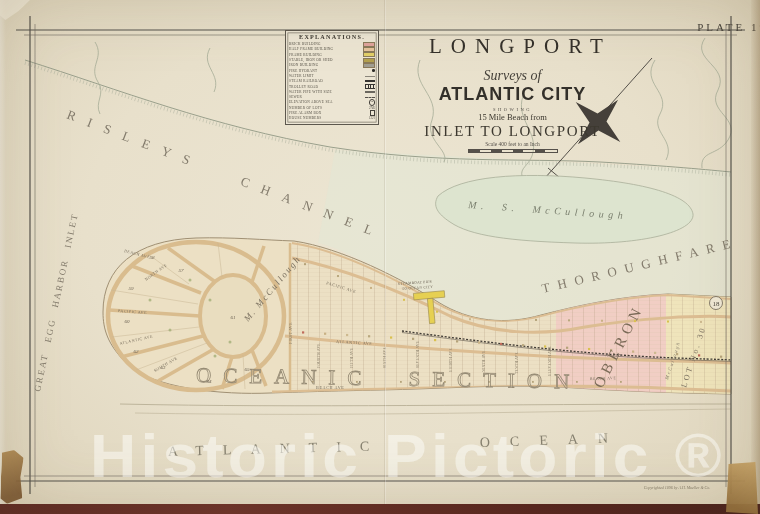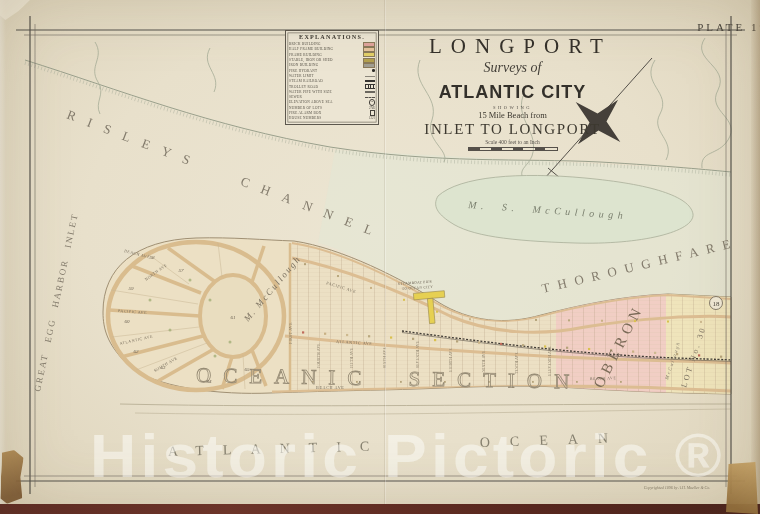--- a/index.html
+++ b/index.html
@@ -31,23 +31,23 @@
   .sw-hatch{width:10px;height:2.6px;border-top:.4px solid #343230;border-bottom:.4px solid #343230;
     background:repeating-linear-gradient(90deg,#343230 0,#343230 .6px,transparent .6px,transparent 1.7px);}
   .sw-dash{width:10px;height:0;border-top:.9px dashed #55504a;}
   .sw-circle{width:4.4px;height:4.4px;border:.4px solid #44403a;border-radius:50%;
     font-size:2.6px;line-height:4.4px;text-align:center;color:#44403a;}
   .sw-text{font-size:3px;font-style:italic;color:#44403a;}
   .sw-sq{width:3.2px;height:3.2px;border:.4px solid #44403a;}
   
   #title-block{left:420px;top:34px;width:185px;text-align:center;color:#3c382f;}
   #title-name{font-size:21px;letter-spacing:9px;text-indent:9px;color:#34302a;}
-  #title-surveys{font-size:14px;font-style:italic;margin-top:1px;color:#45413a;}
+  #title-surveys{font-size:14px;font-style:italic;margin-top:9px;color:#45413a;}
   #title-city{font-family:"Liberation Sans",sans-serif;font-weight:bold;font-size:18px;
-    letter-spacing:1px;margin-top:6px;color:#33302a;}
+    letter-spacing:1px;margin-top:0px;color:#33302a;}
   #title-showing{font-size:4.6px;letter-spacing:2.5px;margin-top:1.5px;color:#55504a;}
   #title-beach{font-size:8.5px;margin-top:.5px;}
   #title-route{font-size:15px;letter-spacing:1.6px;margin-top:.5px;color:#3c382f;}
   #title-scale{font-size:5.5px;margin-top:1.5px;color:#55504a;}
   #scalebar{width:88px;height:2.6px;margin:1.5px auto 0 auto;border:.4px solid #55504a;
     background:repeating-linear-gradient(90deg,#55504a 0,#55504a 10.5px,transparent 10.5px,transparent 22px);}
   
   #watermark{left:90px;top:421px;font-family:"Liberation Sans",sans-serif;font-weight:700;
     font-size:61px;letter-spacing:4px;color:rgba(253,253,250,.52);filter:blur(.4px);
     transform:scaleX(1.05);transform-origin:left;}

